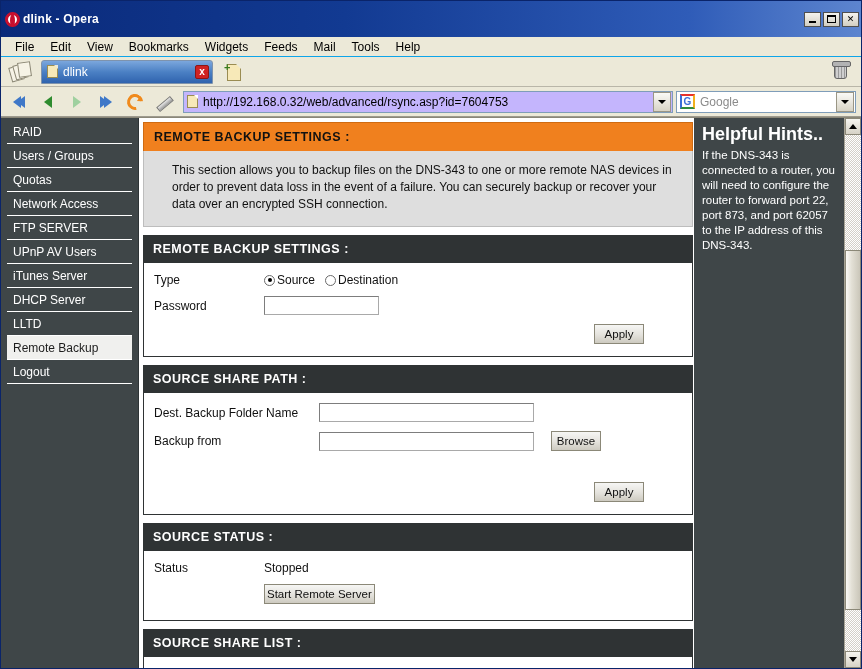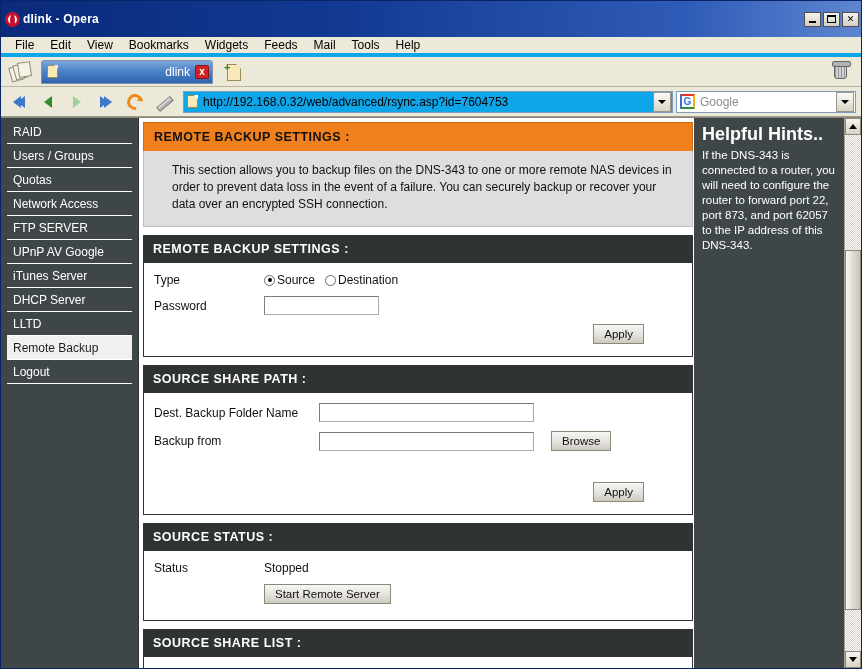--- a/index.html
+++ b/index.html
@@ -53,21 +53,21 @@
     line-height: 1;
   }
   .wbtn .min-g { width:7px; height:2px; background:#000; margin-top:6px; }
   .wbtn .max-g { width:9px; height:8px; border:1px solid #000; border-top-width:2px; }
 
   
   .menubar {
     height: 20px; background:#ece9d8;
     display:flex; align-items:center;
     padding-left: 6px;
-    border-bottom: 4px solid #0ea5e9;
+    border-bottom: 1px solid #0ea5e9;
     flex:0 0 auto;
   }
   .menuitem {
     font-size: 12px; color:#000;
     padding: 1px 8px; white-space:nowrap;
   }
 
   
   .tabbar {
     height: 30px; background:#ece9d8;
@@ -96,21 +96,21 @@
     margin-left: 4px;
   }
   .tab-doc {
     width:11px; height:13px; background:#f7e9b8;
     border:1px solid #9a8c52; position:relative; flex:0 0 auto;
   }
   .tab-doc::after {
     content:""; position:absolute; right:-1px; top:-1px;
     border-left:4px solid transparent; border-top:4px solid #ece9d8;
   }
-  .tab-label { color:#fff; font-size:12px; flex:1 1 auto; white-space:nowrap;text-align:right; }
+  .tab-label { color:#fff; font-size:12px; flex:1 1 auto; white-space:nowrap; }
   .tab-close {
     width:14px; height:14px; background:#cf2222;
     border:1px solid #8d1515; border-radius:2px;
     color:#fff; font-size:10px; font-weight:bold;
     display:flex; align-items:center; justify-content:center;
     line-height:1; flex:0 0 auto;
   }
   .newtab-icon { width:22px; height:22px; margin-left:10px; position:relative; flex:0 0 auto; }
   .newtab-icon .pg {
     position:absolute; left:4px; top:3px;
@@ -168,21 +168,21 @@
     width:18px; height:18px; position:relative;
   }
   .pencil::before{
     content:""; position:absolute; left:1px; top:8px;
     width:16px; height:4px; background:linear-gradient(to bottom,#e8e8e8,#9a9a9a);
     transform: rotate(-40deg); border:1px solid #777;
   }
 
   .urlbox {
     flex: 1 1 auto; height: 22px;
-    background:#0ea5e9; border:1px solid #7f9db9;
+    background:#c4b5fd; border:1px solid #7f9db9;
     display:flex; align-items:center;
     padding: 0 0 0 3px;
     margin-left:3px;
   }
   .url-doc {
     width:11px; height:13px; background:#f7e9b8; border:1px solid #9a8c52;
     flex:0 0 auto; margin-right:5px; position:relative;
   }
   .url-doc::after {
     content:""; position:absolute; right:-1px; top:-1px;
@@ -282,21 +282,21 @@
     height: 19px; background:#fff;
     border:1px solid #a9a9a9;
     border-top-color:#7d7d7d; border-left-color:#7d7d7d;
   }
   .btn {
     min-width: 50px; height: 20px;
     background: linear-gradient(to bottom,#f6f6f4 0%,#e4e2dc 55%,#cdcac0 100%);
     border:1px solid #8b8878;
     font-size:11.5px; color:#111;
     display:inline-flex; align-items:center; justify-content:center;
-    padding: 0 10px;
+    padding: 0 2px;
   }
   .row-right { display:flex; justify-content:flex-end; padding-right: 38px; }
 
   .hints {
     width: 150px; flex:0 0 auto;
     background:#3f4648; color:#ffffff;
     padding: 6px 8px 8px 8px;
   }
   .hints-title { font-size:18px; font-weight:bold; margin-bottom:3px; }
   .hints-body { font-size:11.5px; line-height:15px; }
@@ -427,21 +427,21 @@
   </div>
 
   <div class="viewport">
 
     <div class="sidebar">
       <div class="side-item">RAID</div>
       <div class="side-item">Users / Groups</div>
       <div class="side-item">Quotas</div>
       <div class="side-item">Network Access</div>
       <div class="side-item">FTP SERVER</div>
-      <div class="side-item">UPnP AV Google</div>
+      <div class="side-item">UPnP AV Users</div>
       <div class="side-item">iTunes Server</div>
       <div class="side-item">DHCP Server</div>
       <div class="side-item">LLTD</div>
       <div class="side-item active">Remote Backup</div>
       <div class="side-item">Logout</div>
     </div>
 
     <div class="main">
 
       <div class="panel">

